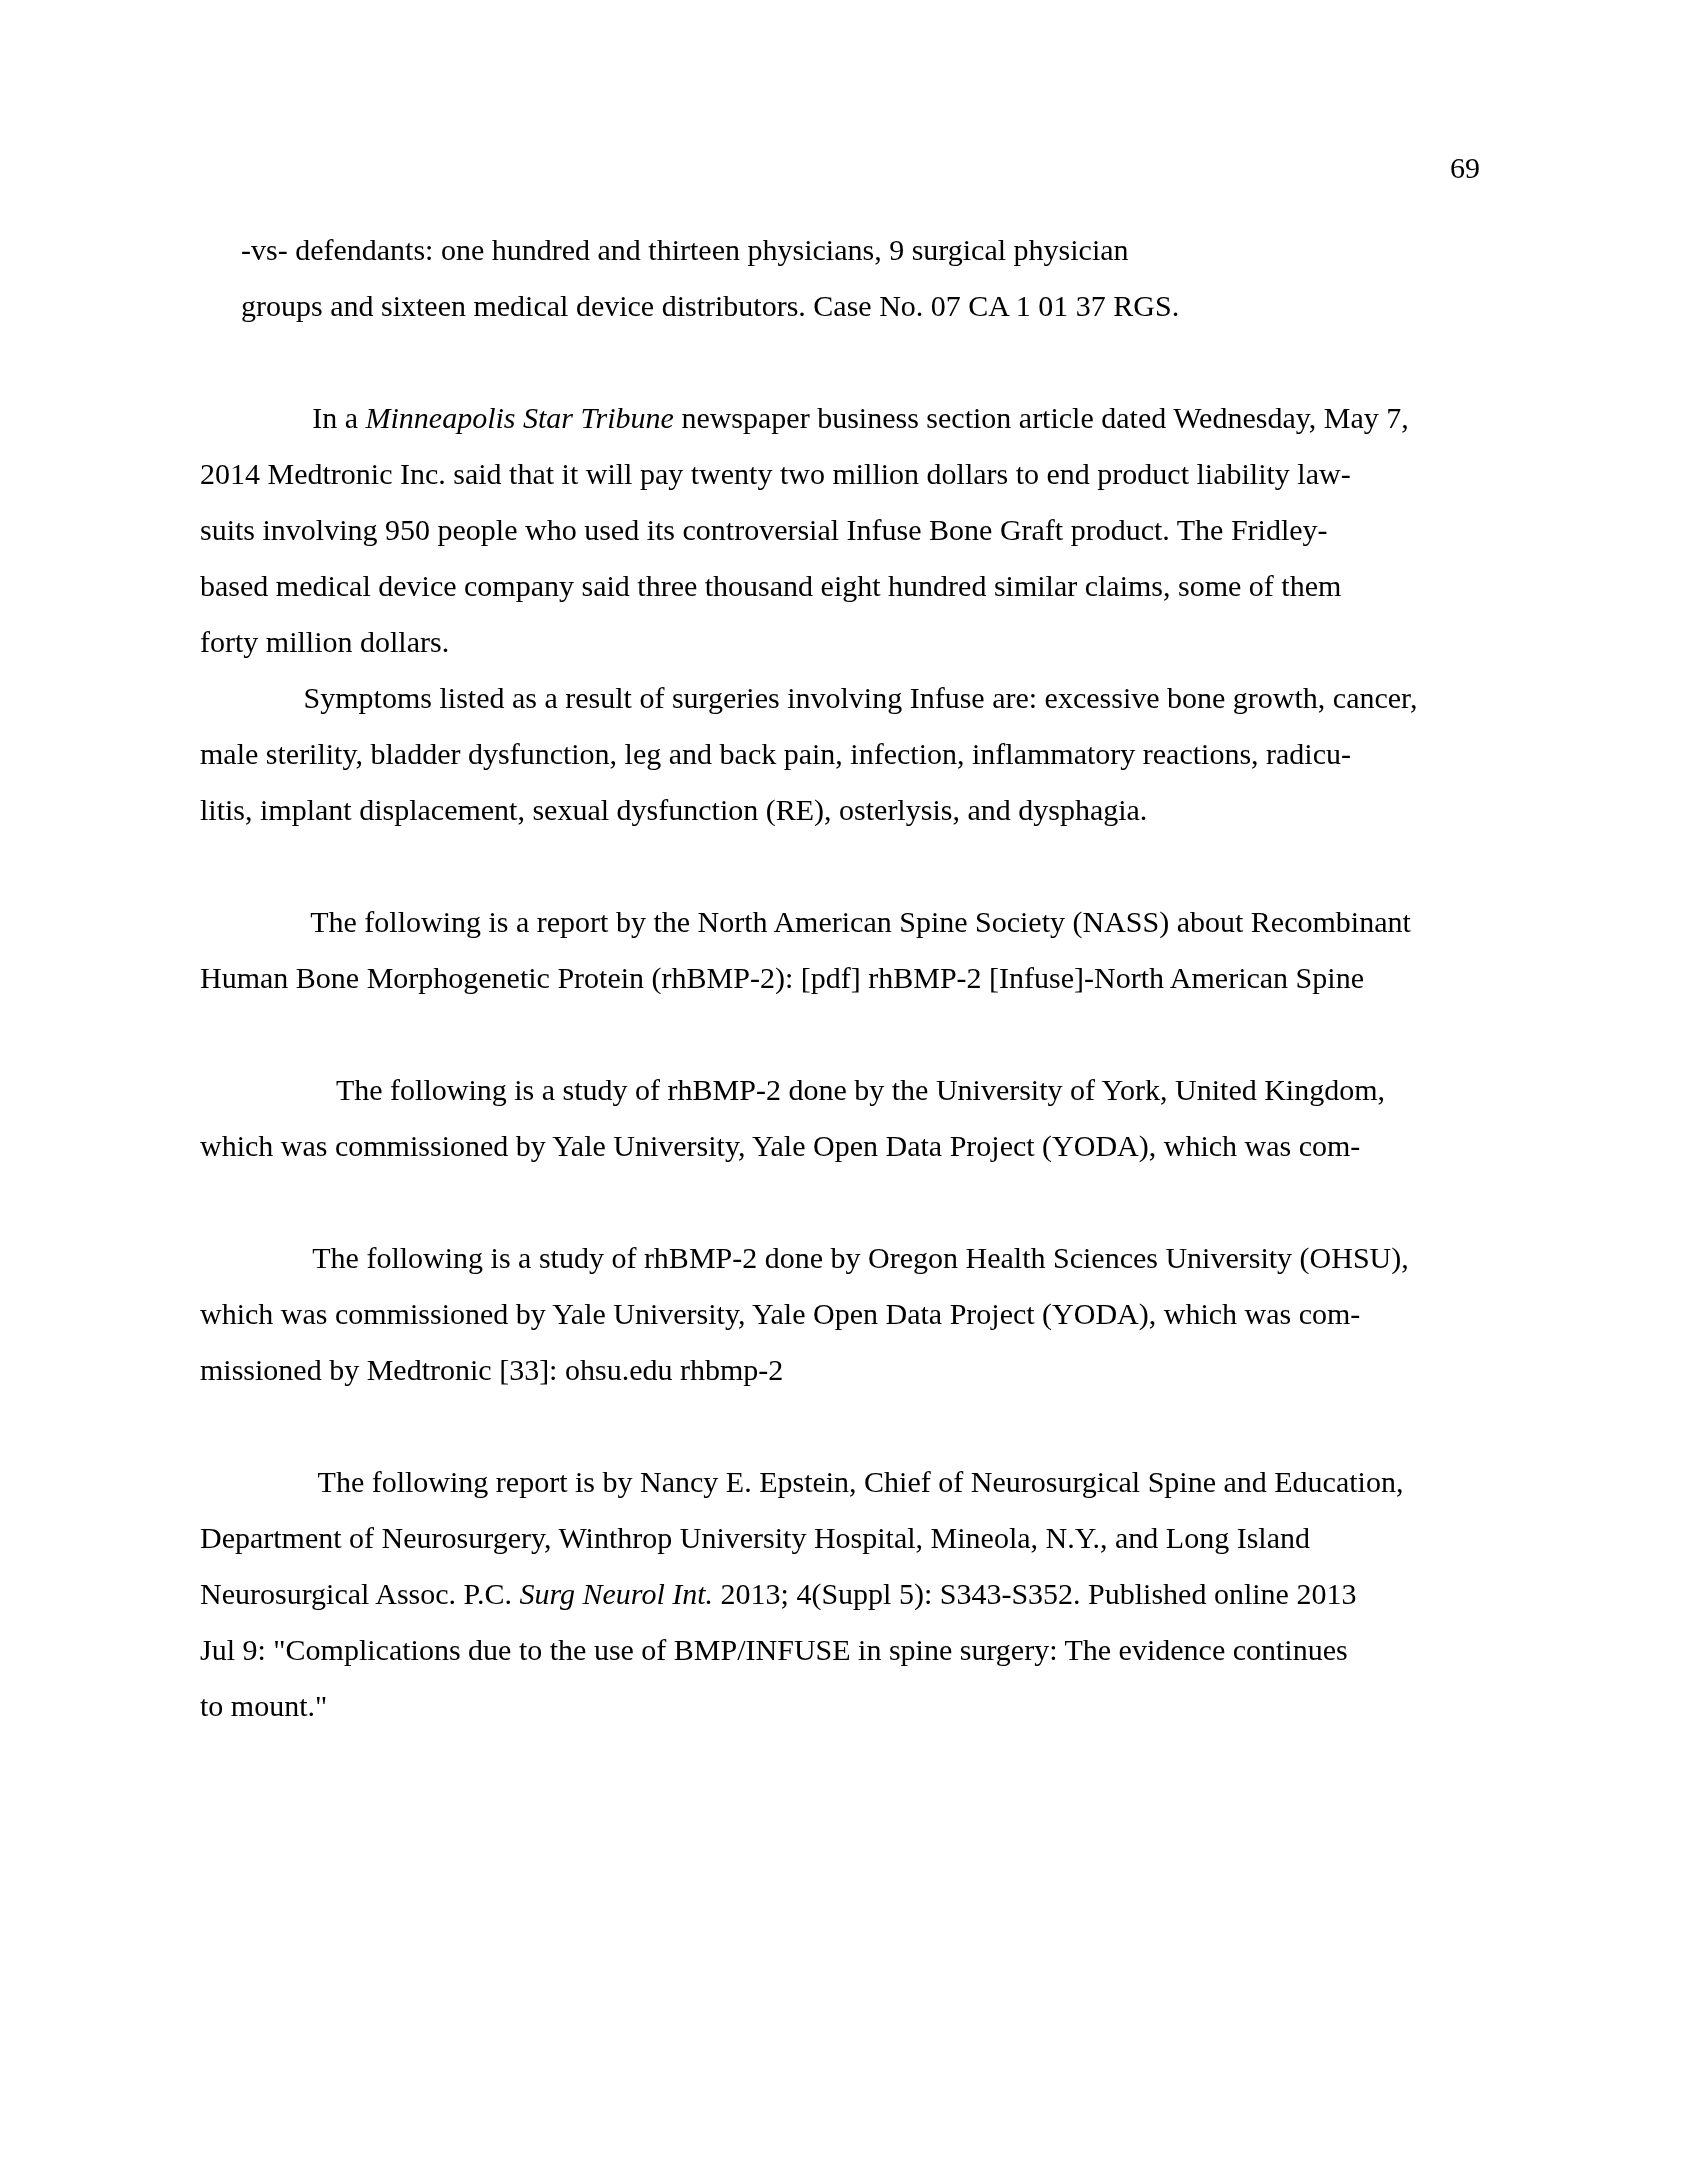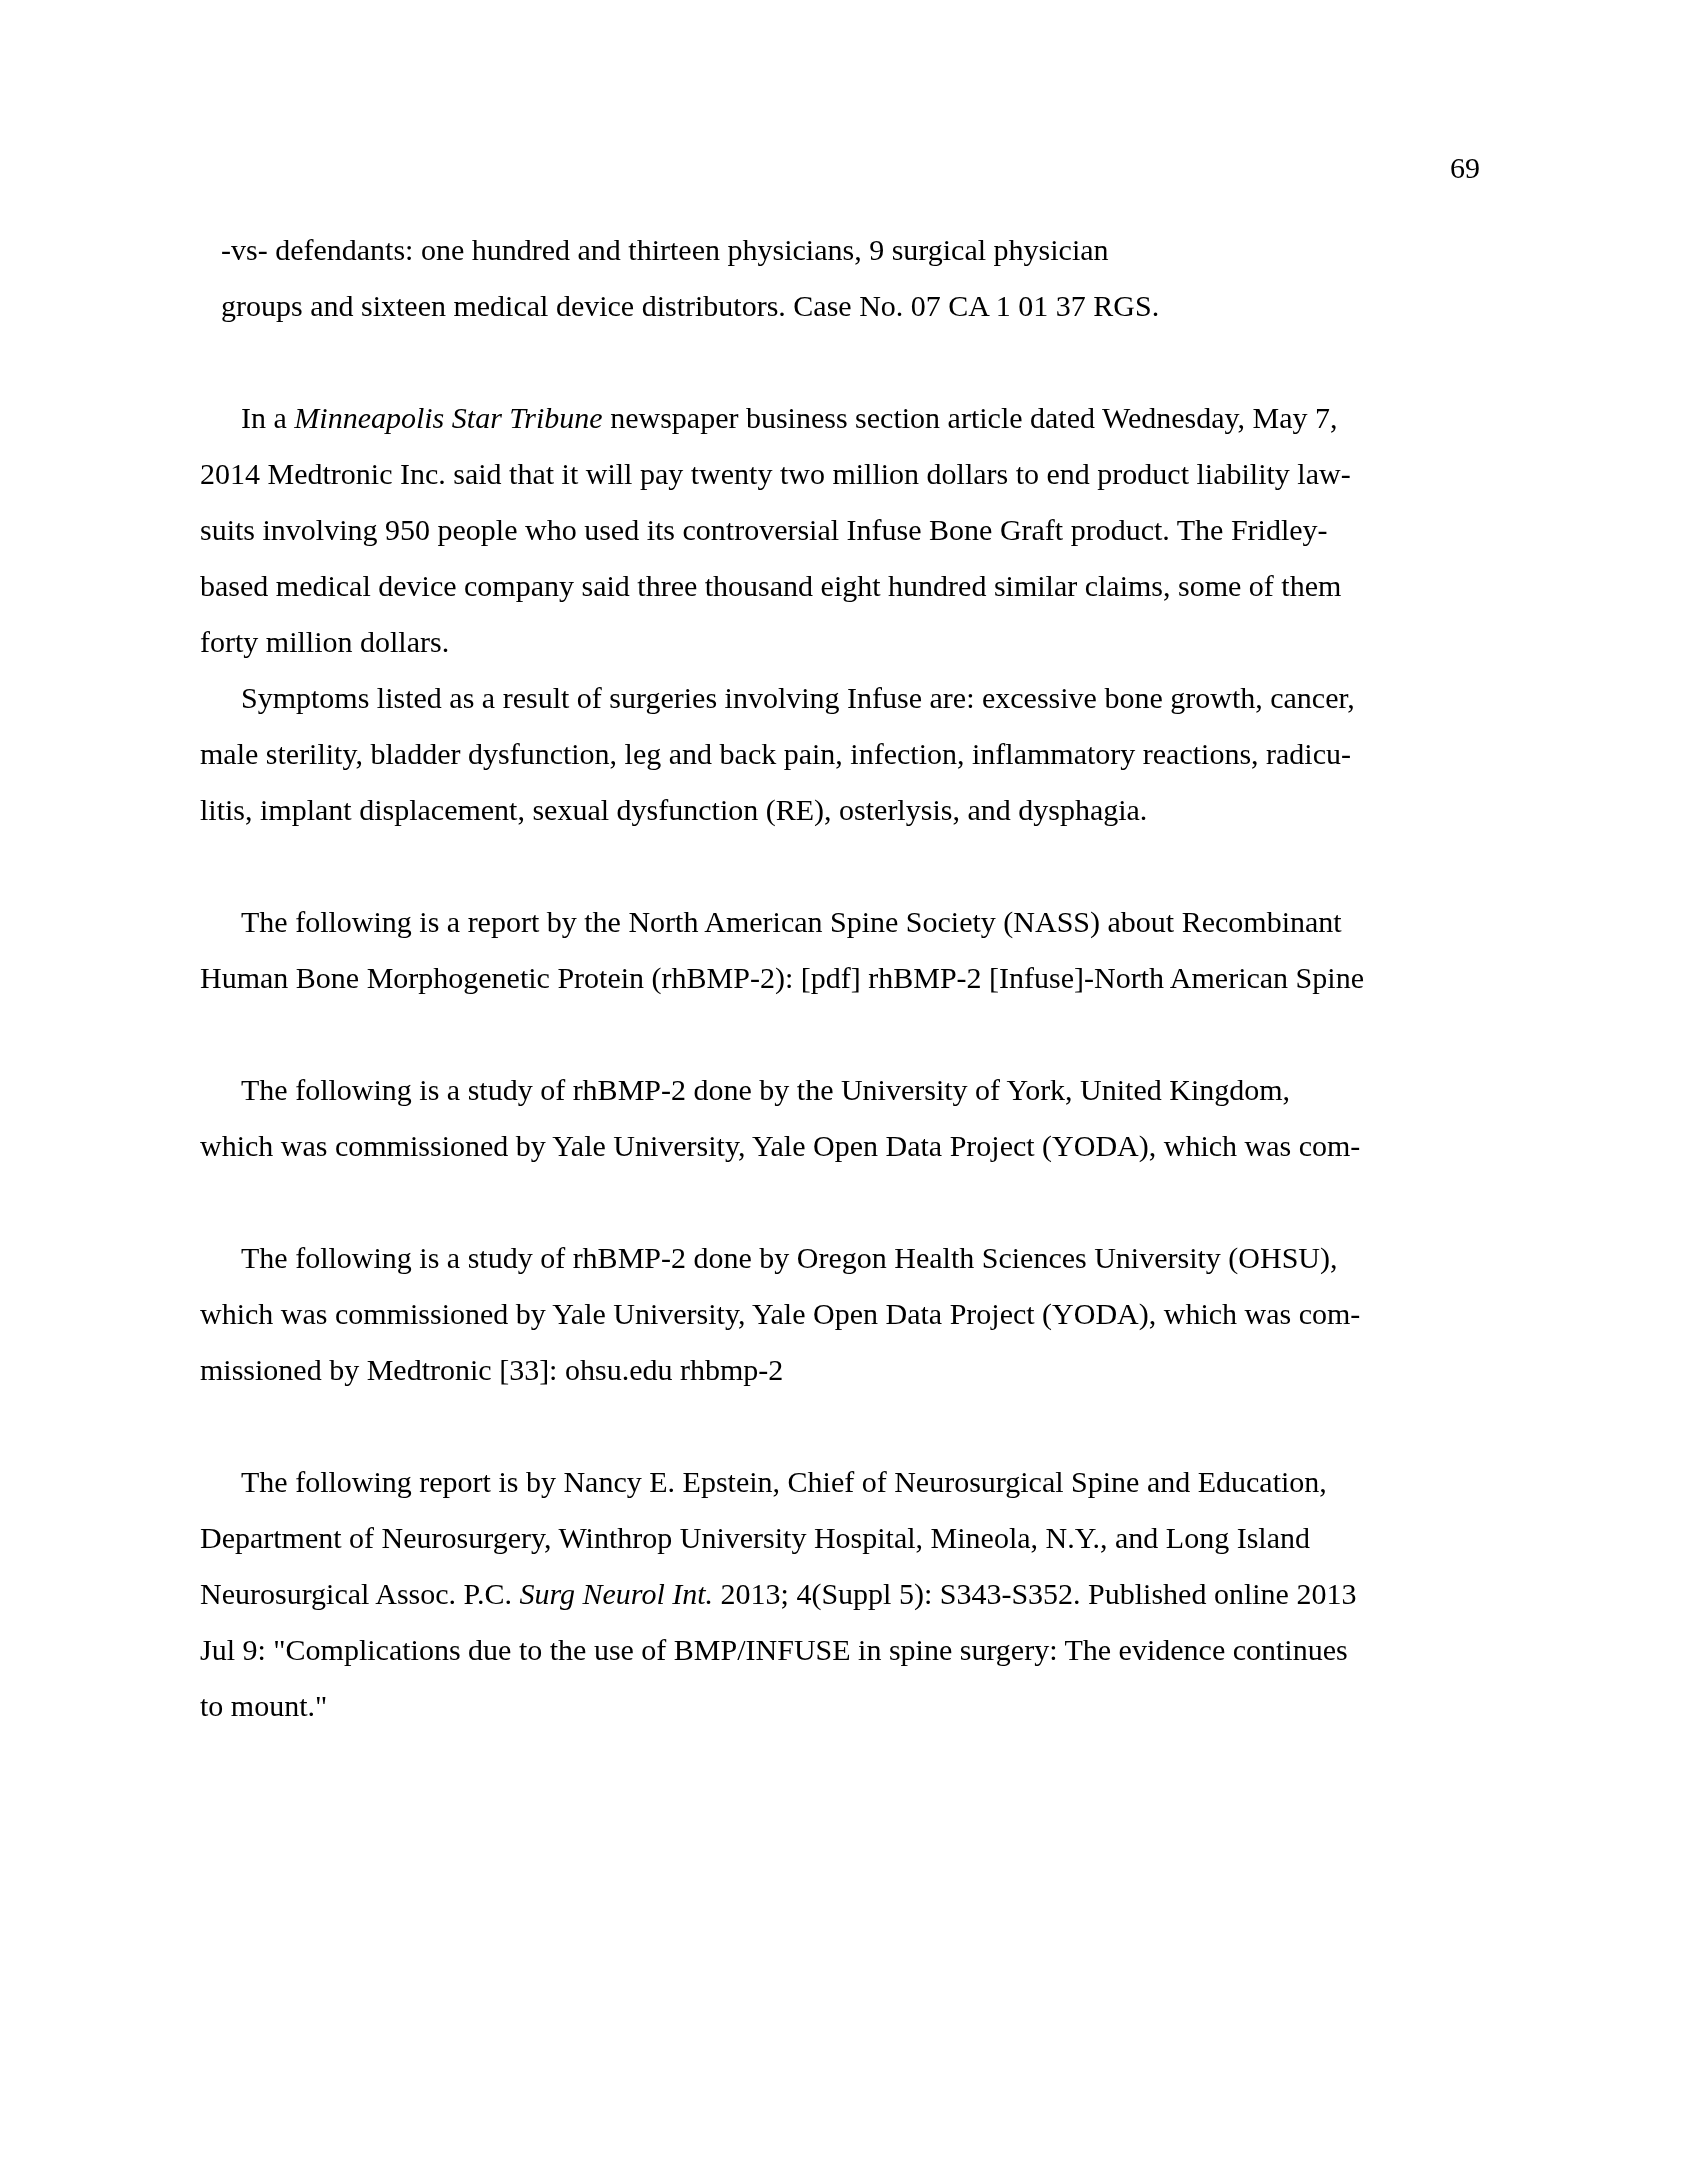--- a/index.html
+++ b/index.html
@@ -17,32 +17,33 @@
     font-family: Liberation Serif, serif;
     font-size: 30px;
     line-height: 56px;
     color: #000000;
     overflow: hidden;
   }
   .page-number {
     text-align: right;
   }
   .blockquote {
-    margin-left: 21px;
+    margin-left: 41px;
     margin-top: 26px;
     margin-bottom: 9px;
   }
   .paragraph.gap {
     margin-top: 56px;
   }
   .line {
     white-space: nowrap;
   }
   .line.first {
     padding-left: 41px;
+    text-align: center;
   }
   .blockquote .line {
     padding-left: 0;
   }
   i {
     font-style: italic;
   }
 </style>
 </head>
 <body>

